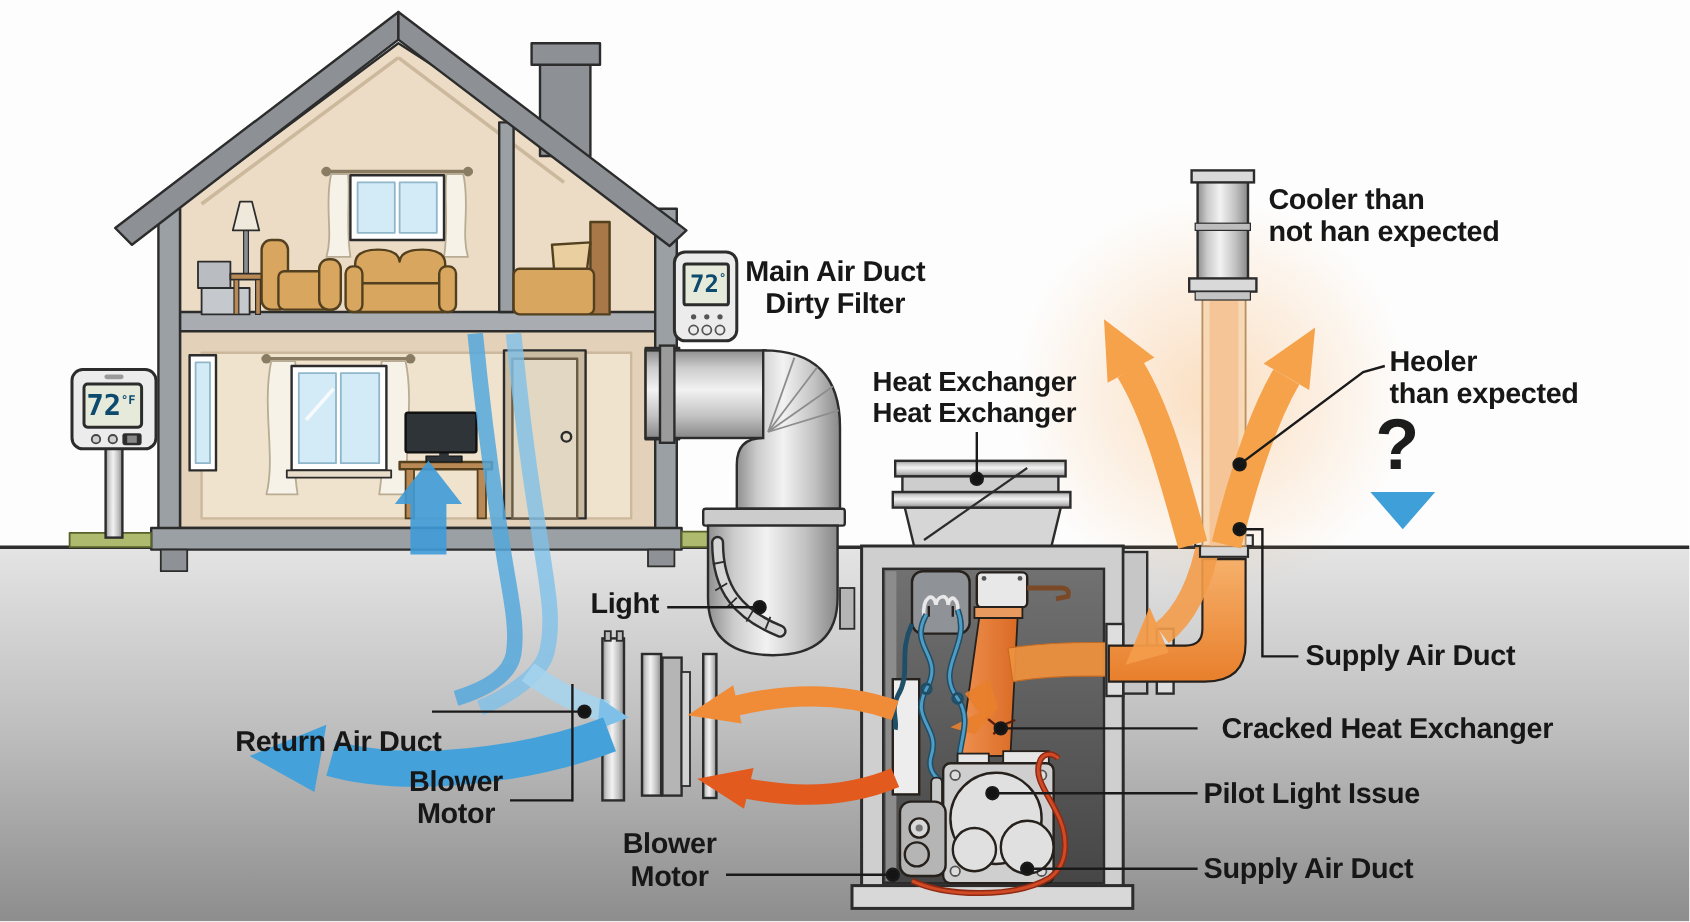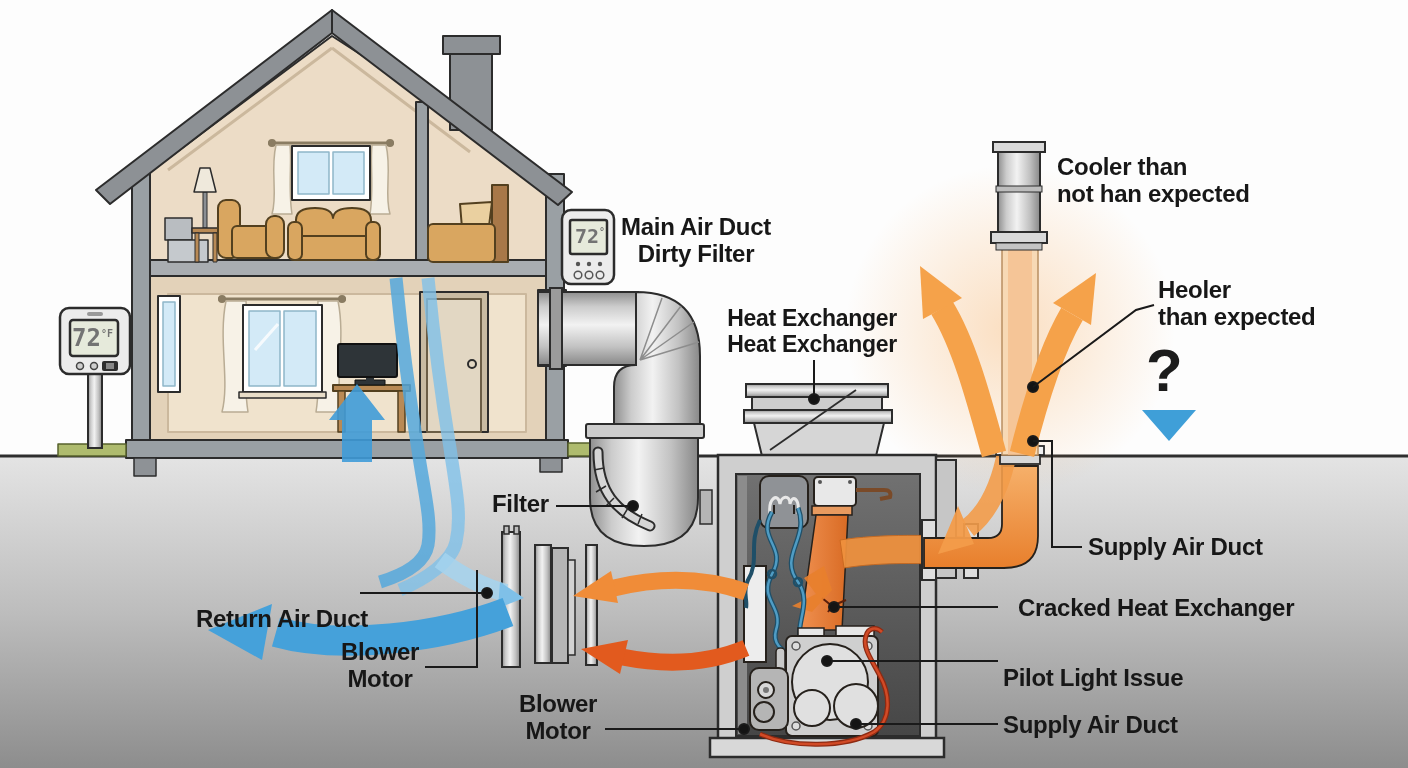--- a/index.html
+++ b/index.html
@@ -3,21 +3,21 @@
 <meta charset="utf-8">
 <style>
   html,body{margin:0;padding:0;background:#ffffff;}
   #stage{position:relative;width:1408px;height:768px;overflow:hidden;background:#fdfdfd;
          font-family:"Liberation Sans",sans-serif;}
   #art{position:absolute;inset:0;}
   .lbl{position:absolute;font-weight:700;font-size:24px;line-height:1.13;color:#171717;
        letter-spacing:-0.3px;white-space:nowrap;}
   .lbl.center{text-align:center;white-space:normal;}
   .qmark{position:absolute;font-weight:700;font-size:60px;color:#1c1c1c;}
-  .thermo{position:absolute;font-family:"DejaVu Sans Mono",monospace;font-weight:700;color:#737373;}
+  .thermo{position:absolute;font-family:"DejaVu Sans Mono",monospace;font-weight:700;color:#0c4a6e;}
   .thermo sup{font-size:10px;font-weight:700;}
 </style>
 </head>
 <body>
 
 <div id="stage">
 
 <svg id="art" viewBox="0 0 1408 768" xmlns="http://www.w3.org/2000/svg">
   <defs>
     <linearGradient id="gnd" x1="0" y1="0" x2="0" y2="1">
@@ -366,51 +366,51 @@
 <div class="lbl center" style="left:618px;top:213px;width:156px;">
   <div>Main Air Duct</div>
   <div>Dirty Filter</div>
 </div>
 
 <div class="lbl" style="left:1057px;top:153px;">
   <div>Cooler than</div>
   <div>not han expected</div>
 </div>
 
-<div class="lbl" style="left:1158px;top:276px;">
+<div class="lbl" style="left:1158px;top:288px;">
   <div>Heoler</div>
   <div>than expected</div>
 </div>
 
 <div class="qmark" style="left:1146px;top:336px;">?</div>
 
 <div class="lbl center" style="left:722px;top:305px;width:180px;font-size:23px;text-align:center;">
   <div>Heat Exchanger</div>
   <div>Heat Exchanger</div>
 </div>
 
-<div class="lbl" style="left:492px;top:490px;">Filter</div>
+<div class="lbl" style="left:492px;top:490px;">Light</div>
 
 <div class="lbl" style="left:196px;top:605px;">Return Air Duct</div>
 
 <div class="lbl center" style="left:336px;top:638px;width:88px;">
   <div>Blower</div>
   <div>Motor</div>
 </div>
 
 <div class="lbl center" style="left:512px;top:690px;width:92px;">
   <div>Blower</div>
   <div>Motor</div>
 </div>
 
 <div class="lbl" style="left:1088px;top:533px;">Supply Air Duct</div>
 
 <div class="lbl" style="left:1003px;top:594px;margin-left:15px;">Cracked Heat Exchanger</div>
 
-<div class="lbl" style="left:1003px;top:664px;">Pilot Light Issue</div>
+<div class="lbl" style="left:1003px;top:648px;">Pilot Light Issue</div>
 
 <div class="lbl" style="left:1003px;top:711px;">Supply Air Duct</div>
 
 <div class="thermo" style="left:72px;top:324px;font-size:24px;"><span>72</span><sup>°F</sup></div>
 
 <div class="thermo" style="left:575px;top:224px;font-size:20px;"><span>72</span><sup>°</sup></div>
 
 </div>
 
 </body></html>

